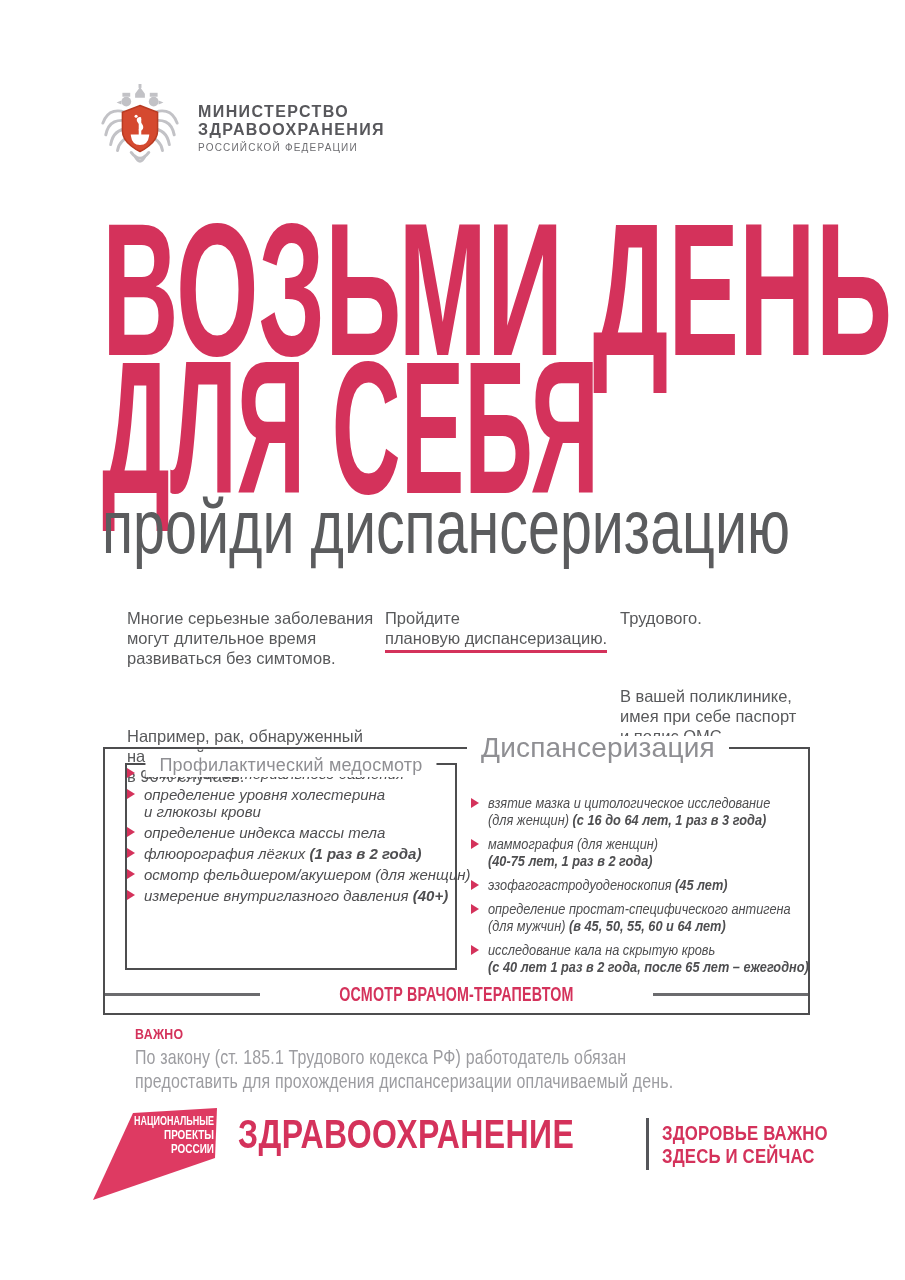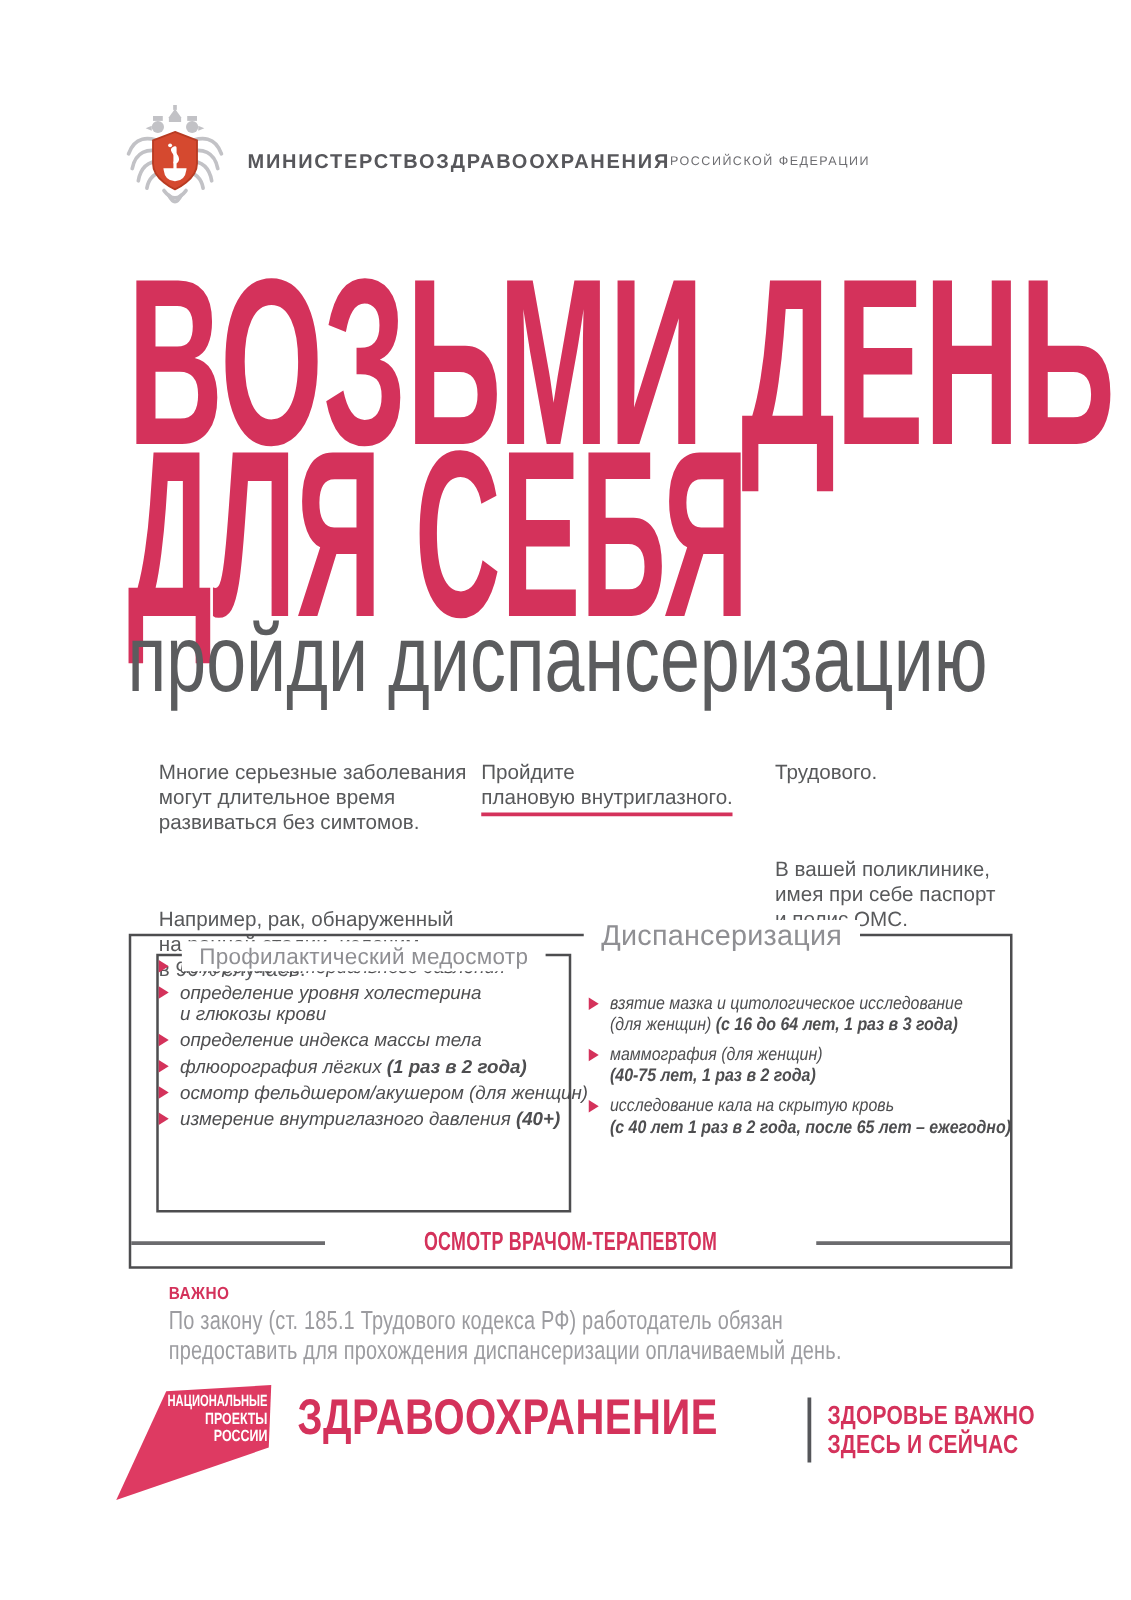--- a/index.html
+++ b/index.html
@@ -3,40 +3,40 @@
 <meta charset="utf-8">
 <style>
   html,body{margin:0;padding:0;background:#e8e8e8;}
   .poster{
     position:relative;width:905px;height:1280px;margin:0 auto;
     background:#ffffff;overflow:hidden;
     font-family:"Liberation Sans",sans-serif;color:#58595B;
   }
   
   .header-logo{position:absolute;left:96px;top:84px;display:flex;align-items:center;gap:14px;}
-  .ministry-text{display:flex;flex-direction:row;justify-content:flex-start;padding-top:4px;}
+  .ministry-text{display:flex;flex-direction:column;justify-content:flex-start;padding-top:4px;}
   .ministry-text .b{font-weight:bold;font-size:16px;letter-spacing:1.4px;color:#57575b;line-height:18px;}
   .ministry-text .r{font-weight:normal;font-size:10px;letter-spacing:1.2px;color:#6d6d71;line-height:18px;}
   
   .headline-svg{position:absolute;left:100px;top:205px;}
   .headline-svg text{font-family:"Liberation Sans",sans-serif;font-weight:bold;}
   .headline-svg .sub{font-weight:normal;}
   
   .intro{position:absolute;top:568px;left:0;width:905px;font-size:16.5px;line-height:20px;}
   .intro .col{position:absolute;top:0;white-space:pre;}
   .col1{left:127px;width:255px;}
   .col2{left:385px;width:235px;}
   .col3{left:620px;width:215px;}
   .intro p{margin:0 0 18px 0;}
   .underlined{display:inline-block;border-bottom:3px solid #D4325B;padding-bottom:2px;}
   
   .checkup-box{position:absolute;left:103px;top:747px;width:703px;height:264px;border:2px solid #4D4D4F;}
   .box-label{
     position:absolute;top:-13px;background:#ffffff;padding:0 14px;
-    color:#8F8F93;font-size:23px;line-height:24px;white-space:nowrap;
+    color:#8F8F93;font-size:28px;line-height:24px;white-space:nowrap;
     letter-spacing:0.2px;
   }
   .outer-label{left:362px;}
   .exam-box{position:absolute;left:20px;top:14px;width:328px;height:203px;border:2px solid #4D4D4F;}
   .inner-label{left:50%;transform:translateX(-50%);font-size:18px;top:-12px;}
   ul.check-list{list-style:none;margin:0;padding:0;display:flex;flex-direction:column;}
   .left-list{padding:26px 0 0 20px;gap:4px;}
   .right-list{position:absolute;left:366px;top:46px;width:330px;gap:7px;justify-content:space-between;}
   .check-list li{display:flex;gap:9px;align-items:flex-start;font-style:italic;}
   .bullet{
@@ -134,21 +134,21 @@
     <div class="col col1">
       <p>Многие серьезные заболевания
 могут длительное время
 развиваться без симтомов.</p>
       <p>Например, рак, обнаруженный
 на ранней стадии, излечим
 в 90% случаев.</p>
     </div>
     <div class="col col2">
       <p><span>Пройдите</span>
-<span class="underlined">плановую внутриглазного.</span></p>
+<span class="underlined">плановую диспансеризацию.</span></p>
     </div>
     <div class="col col3">
       <p>Трудового.</p>
       <p>В вашей поликлинике,
 имея при себе паспорт
 и полис ОМС.</p>
     </div>
   </div>
 
   <div class="checkup-box">
@@ -188,20 +188,29 @@
     <ul class="check-list right-list">
         <li>
           <span class="bullet"></span>
           <span class="item-text"><span>взятие мазка и цитологическое исследование
 (для женщин) </span><span class="bold">(с 16 до 64 лет, 1 раз в 3 года)</span></span>
         </li>
         <li>
           <span class="bullet"></span>
           <span class="item-text"><span>маммография (для женщин)
 </span><span class="bold">(40-75 лет, 1 раз в 2 года)</span></span>
+        </li>
+        <li>
+          <span class="bullet"></span>
+          <span class="item-text"><span>эзофагогастродуоденоскопия </span><span class="bold">(45 лет)</span></span>
+        </li>
+        <li>
+          <span class="bullet"></span>
+          <span class="item-text"><span>определение простат-специфического антигена
+(для мужчин) </span><span class="bold">(в 45, 50, 55, 60 и 64 лет)</span></span>
         </li>
         <li>
           <span class="bullet"></span>
           <span class="item-text"><span>исследование кала на скрытую кровь
 </span><span class="bold">(с 40 лет 1 раз в 2 года, после 65 лет – ежегодно)</span></span>
         </li>
       </ul>
 
     <div class="therapist-bar">
       <span class="therapist-line"></span>

